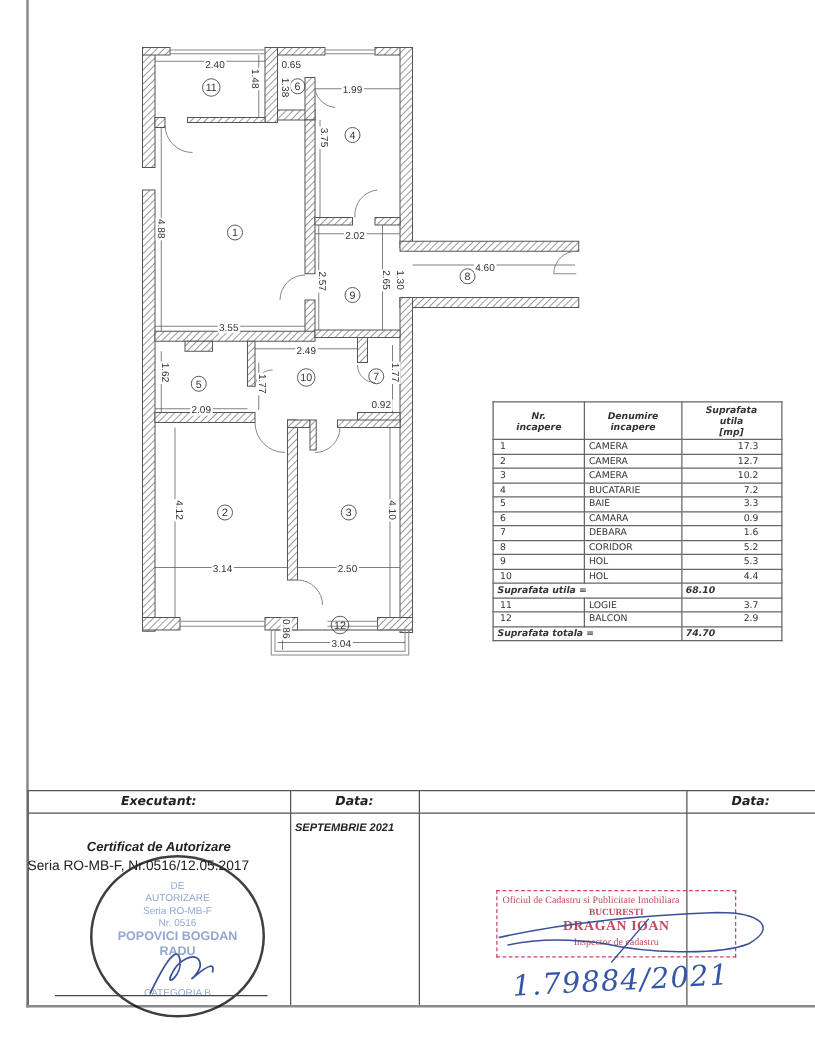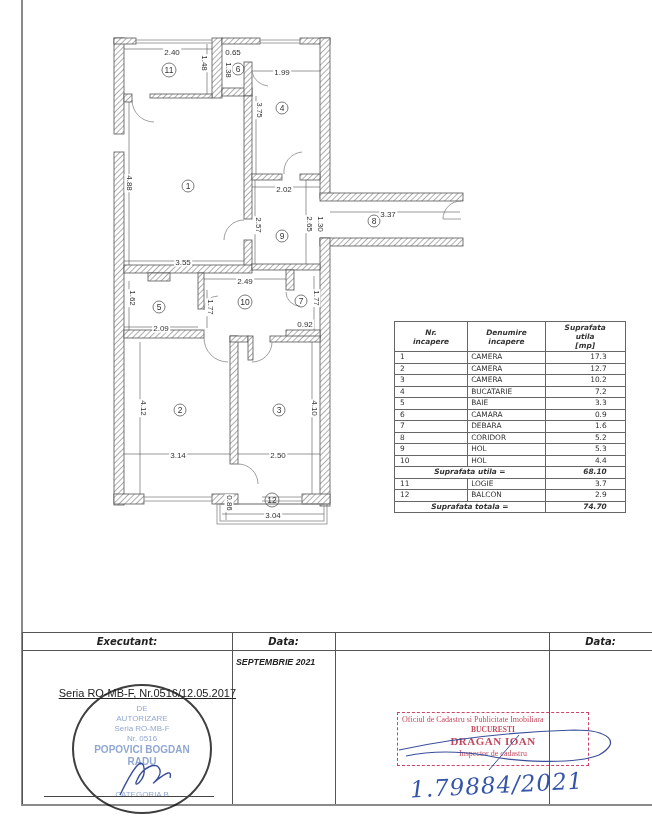--- a/index.html
+++ b/index.html
@@ -8,30 +8,30 @@
   .frame-bottom{position:absolute;left:21px;top:804px;width:631px;height:2px;background:#8a8a8a;}
   svg.plan{position:absolute;left:0;top:0;}
   .room-no{font-family:"Liberation Sans",sans-serif;font-size:8.5px;fill:#333;}
   
   .area-table{position:absolute;left:394px;top:321px;border-collapse:collapse;font-family:"DejaVu Sans",sans-serif;font-size:7.4px;color:#333;}
   .area-table td,.area-table th{border:1px solid #666;padding:0 3px;height:10.5px;line-height:10px;}
   .area-table th{font-style:italic;font-weight:bold;text-align:center;font-size:7.4px;line-height:9px;padding:1px 18px;}
   .area-table td.nr{width:40px;padding-left:5px;}
   .area-table td.nm{width:58px;}
   .area-table td.val{width:58px;text-align:right;padding-right:18px;}
-  .area-table td.sum-label{font-style:italic;font-weight:bold;text-align:center;}
-  .area-table td.sum-val{font-style:italic;font-weight:bold;text-align:right;padding-right:18px;}
+  .area-table td.sum-label{font-style:italic;font-weight:bold;}
+  .area-table td.sum-val{font-style:italic;font-weight:bold;padding-right:18px;}
   
   .foot{position:absolute;left:22px;top:632px;width:604px;height:172px;}
   .foot .hline{position:absolute;left:0;width:630px;height:1px;background:#555;}
   .foot .vline{position:absolute;top:0;width:1px;height:172px;background:#555;}
   .fh{position:absolute;top:4px;font-style:italic;font-weight:bold;font-size:10px;font-family:"DejaVu Sans",sans-serif;color:#222;text-align:center;}
   .exec-name{position:absolute;left:6px;top:22px;font-weight:bold;font-style:italic;font-size:13.5px;font-family:"Liberation Sans",sans-serif;color:#111;}
   .exec-cert{position:absolute;left:0;width:210px;top:40px;text-align:center;font-weight:bold;font-style:italic;font-size:10.5px;color:#222;}
-  .exec-serie{position:absolute;left:0;top:55px;width:214px;text-align:right;font-size:11px;color:#222;text-decoration:underline;}
+  .exec-serie{position:absolute;left:0;top:55px;width:214px;text-align:left;font-size:11px;color:#222;}
   .exec-date{position:absolute;left:214px;top:25px;font-weight:bold;font-style:italic;font-size:8.8px;font-family:Liberation Sans, sans-serif;color:#222;}
   .stamp{position:absolute;left:50px;top:52px;width:136px;height:126px;border:2px solid #000000;border-radius:50%;opacity:.75;}
   .stamp-t{position:absolute;width:136px;left:0;text-align:center;color:#6b8ac4;font-size:8px;}
   .stamp-t.b{font-weight:bold;font-size:10px;}
   .sig-line{position:absolute;left:22px;top:164px;width:170px;height:1px;background:#444;}
   .rstamp{position:absolute;left:375px;top:80px;width:190px;height:52px;border:1px dashed #c46;color:#c34a5e;font-family:"Liberation Serif",serif;}
   .rstamp .l1{position:absolute;left:4px;top:2px;font-size:8px;white-space:nowrap;}
   .rstamp .l2{position:absolute;left:0;width:190px;top:12px;text-align:center;font-size:7.5px;font-weight:bold;}
   .rstamp .l3{position:absolute;left:0;width:190px;top:22px;text-align:center;font-size:11px;font-weight:bold;letter-spacing:.5px;}
   .rstamp .l4{position:absolute;left:0;width:190px;top:36px;text-align:center;font-size:8px;}
@@ -205,21 +205,21 @@
     <div style="position: absolute; font-size: 8px; color: rgb(51, 51, 51); background: rgb(255, 255, 255); padding: 0px 1px; line-height: 9px; font-family: &quot;Liberation Sans&quot;, sans-serif; left: 204px; top: 63px; transform: translate(-50%, -50%) rotate(90deg);">1.48</div>
     <div style="position: absolute; font-size: 8px; color: rgb(51, 51, 51); background: rgb(255, 255, 255); padding: 0px 1px; line-height: 9px; font-family: &quot;Liberation Sans&quot;, sans-serif; left: 233px; top: 52px; transform: translate(-50%, -50%);">0.65</div>
     <div style="position: absolute; font-size: 8px; color: rgb(51, 51, 51); background: rgb(255, 255, 255); padding: 0px 1px; line-height: 9px; font-family: &quot;Liberation Sans&quot;, sans-serif; left: 228px; top: 70px; transform: translate(-50%, -50%) rotate(90deg);">1.38</div>
     <div style="position: absolute; font-size: 8px; color: rgb(51, 51, 51); background: rgb(255, 255, 255); padding: 0px 1px; line-height: 9px; font-family: &quot;Liberation Sans&quot;, sans-serif; left: 282px; top: 72px; transform: translate(-50%, -50%);">1.99</div>
     <div style="position: absolute; font-size: 8px; color: rgb(51, 51, 51); background: rgb(255, 255, 255); padding: 0px 1px; line-height: 9px; font-family: &quot;Liberation Sans&quot;, sans-serif; left: 259px; top: 110px; transform: translate(-50%, -50%) rotate(90deg);">3.75</div>
     <div style="position: absolute; font-size: 8px; color: rgb(51, 51, 51); background: rgb(255, 255, 255); padding: 0px 1px; line-height: 9px; font-family: &quot;Liberation Sans&quot;, sans-serif; left: 129px; top: 183px; transform: translate(-50%, -50%) rotate(90deg);">4.88</div>
     <div style="position: absolute; font-size: 8px; color: rgb(51, 51, 51); background: rgb(255, 255, 255); padding: 0px 1px; line-height: 9px; font-family: &quot;Liberation Sans&quot;, sans-serif; left: 284px; top: 189px; transform: translate(-50%, -50%);">2.02</div>
     <div style="position: absolute; font-size: 8px; color: rgb(51, 51, 51); background: rgb(255, 255, 255); padding: 0px 1px; line-height: 9px; font-family: &quot;Liberation Sans&quot;, sans-serif; left: 258px; top: 225px; transform: translate(-50%, -50%) rotate(90deg);">2.57</div>
     <div style="position: absolute; font-size: 8px; color: rgb(51, 51, 51); background: rgb(255, 255, 255); padding: 0px 1px; line-height: 9px; font-family: &quot;Liberation Sans&quot;, sans-serif; left: 309px; top: 224px; transform: translate(-50%, -50%) rotate(90deg);">2.65</div>
     <div style="position: absolute; font-size: 8px; color: rgb(51, 51, 51); background: rgb(255, 255, 255); padding: 0px 1px; line-height: 9px; font-family: &quot;Liberation Sans&quot;, sans-serif; left: 320px; top: 224px; transform: translate(-50%, -50%) rotate(90deg);">1.30</div>
-    <div style="position: absolute; font-size: 8px; color: rgb(51, 51, 51); background: rgb(255, 255, 255); padding: 0px 1px; line-height: 9px; font-family: &quot;Liberation Sans&quot;, sans-serif; left: 388px; top: 214px; transform: translate(-50%, -50%);">3.37</div>
+    <div style="position: absolute; font-size: 8px; color: rgb(51, 51, 51); background: rgb(255, 255, 255); padding: 0px 1px; line-height: 9px; font-family: &quot;Liberation Sans&quot;, sans-serif; left: 388px; top: 214px; transform: translate(-50%, -50%);">4.60</div>
     <div style="position: absolute; font-size: 8px; color: rgb(51, 51, 51); background: rgb(255, 255, 255); padding: 0px 1px; line-height: 9px; font-family: &quot;Liberation Sans&quot;, sans-serif; left: 183px; top: 262px; transform: translate(-50%, -50%);">3.55</div>
     <div style="position: absolute; font-size: 8px; color: rgb(51, 51, 51); background: rgb(255, 255, 255); padding: 0px 1px; line-height: 9px; font-family: &quot;Liberation Sans&quot;, sans-serif; left: 245px; top: 281px; transform: translate(-50%, -50%);">2.49</div>
     <div style="position: absolute; font-size: 8px; color: rgb(51, 51, 51); background: rgb(255, 255, 255); padding: 0px 1px; line-height: 9px; font-family: &quot;Liberation Sans&quot;, sans-serif; left: 132px; top: 298px; transform: translate(-50%, -50%) rotate(90deg);">1.62</div>
     <div style="position: absolute; font-size: 8px; color: rgb(51, 51, 51); background: rgb(255, 255, 255); padding: 0px 1px; line-height: 9px; font-family: &quot;Liberation Sans&quot;, sans-serif; left: 210px; top: 307px; transform: translate(-50%, -50%) rotate(90deg);">1.77</div>
     <div style="position: absolute; font-size: 8px; color: rgb(51, 51, 51); background: rgb(255, 255, 255); padding: 0px 1px; line-height: 9px; font-family: &quot;Liberation Sans&quot;, sans-serif; left: 316px; top: 298px; transform: translate(-50%, -50%) rotate(90deg);">1.77</div>
     <div style="position: absolute; font-size: 8px; color: rgb(51, 51, 51); background: rgb(255, 255, 255); padding: 0px 1px; line-height: 9px; font-family: &quot;Liberation Sans&quot;, sans-serif; left: 161px; top: 328px; transform: translate(-50%, -50%);">2.09</div>
     <div style="position: absolute; font-size: 8px; color: rgb(51, 51, 51); background: rgb(255, 255, 255); padding: 0px 1px; line-height: 9px; font-family: &quot;Liberation Sans&quot;, sans-serif; left: 305px; top: 324px; transform: translate(-50%, -50%);">0.92</div>
     <div style="position: absolute; font-size: 8px; color: rgb(51, 51, 51); background: rgb(255, 255, 255); padding: 0px 1px; line-height: 9px; font-family: &quot;Liberation Sans&quot;, sans-serif; left: 143px; top: 408px; transform: translate(-50%, -50%) rotate(90deg);">4.12</div>
     <div style="position: absolute; font-size: 8px; color: rgb(51, 51, 51); background: rgb(255, 255, 255); padding: 0px 1px; line-height: 9px; font-family: &quot;Liberation Sans&quot;, sans-serif; left: 314px; top: 408px; transform: translate(-50%, -50%) rotate(90deg);">4.10</div>
     <div style="position: absolute; font-size: 8px; color: rgb(51, 51, 51); background: rgb(255, 255, 255); padding: 0px 1px; line-height: 9px; font-family: &quot;Liberation Sans&quot;, sans-serif; left: 178px; top: 455px; transform: translate(-50%, -50%);">3.14</div>
@@ -329,20 +329,21 @@
   <div class="stamp">
     <div class="stamp-t" style="top:18px">DE</div>
     <div class="stamp-t" style="top:28px">AUTORIZARE</div>
     <div class="stamp-t" style="top:38px">Seria RO-MB-F</div>
     <div class="stamp-t" style="top:48px">Nr. 0516</div>
     <div class="stamp-t b" style="top:58px">POPOVICI BOGDAN</div>
     <div class="stamp-t b" style="top:70px">RADU</div>
     <div class="stamp-t" style="top:104px">CATEGORIA B</div>
   </div>
 
+  <div class="exec-cert">Certificat de Autorizare</div>
   <div class="exec-serie">Seria RO-MB-F, Nr.0516/12.05.2017</div>
   <div class="exec-date">SEPTEMBRIE 2021</div>
 
   <svg style="position:absolute;left:90px;top:118px" width="70" height="50">
     <path d="M8 45 C20 20 30 5 32 18 C34 30 20 40 25 30 C30 18 45 10 48 20 C50 28 35 38 45 30 C55 22 60 20 58 28" fill="none" stroke="#3a4f9a" stroke-width="1.4"></path>
   </svg>
   <div class="sig-line"></div>
 
   <div class="rstamp">
     <div class="l1">Oficiul de Cadastru si Publicitate Imobiliara</div>

